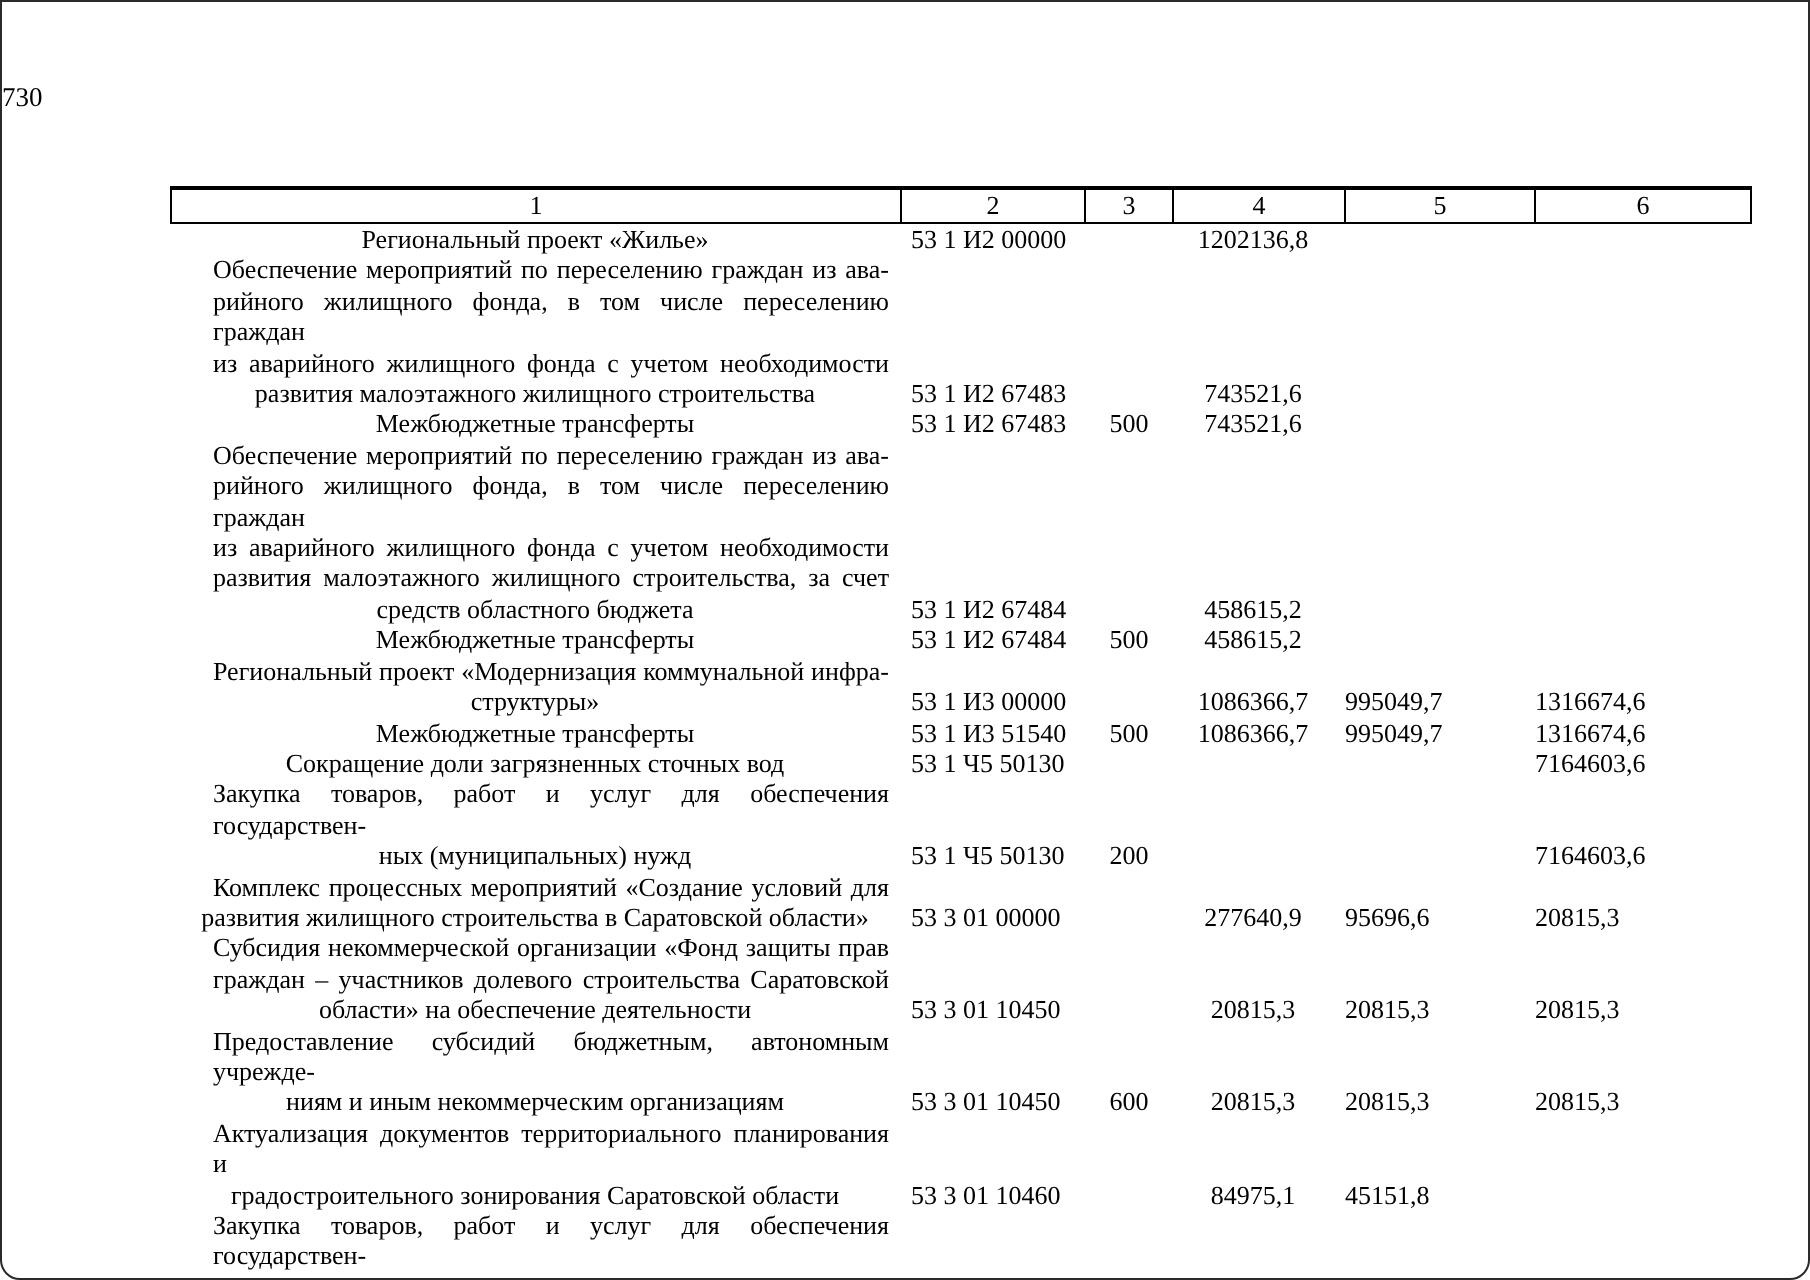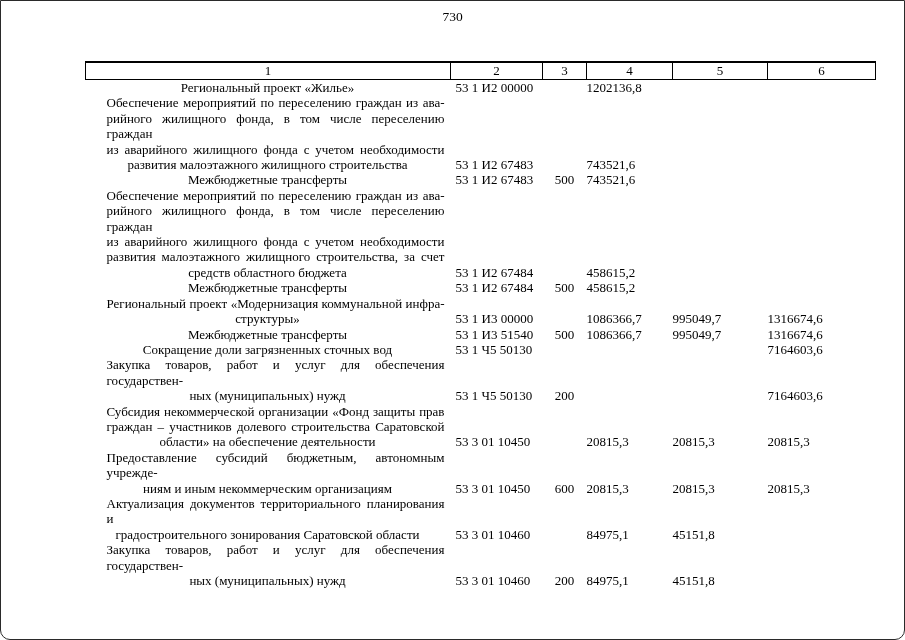--- a/index.html
+++ b/index.html
@@ -9,22 +9,21 @@
     box-sizing: border-box;
     background: #ffffff;
     color: #000000;
     font-family: "Liberation Serif", "DejaVu Serif", serif;
     border: 1px solid #2a2a2a;
     border-radius: 0 0 10px 10px;
     overflow: hidden;
     position: relative;
   }
   .page-number {
-    margin-top: 8px;
-    text-align: center;
+    margin-top: 40px;
     font-size: 13.5px;
     line-height: 15px;
   }
   table.budget-table {
     margin: 37px 0 0 84px;
     border-collapse: collapse;
     table-layout: fixed;
     width: 790px;
     font-size: 13px;
   }
@@ -42,21 +41,21 @@
     vertical-align: bottom;
     padding: 0;
     line-height: 15.4px;
     font-size: 13px;
   }
   td.c1 { padding: 0 6px 0 5px; }
   td.c1 .jline { text-align: justify; text-align-last: justify; margin-left: 16px; }
   td.c1 .lline { text-align: center; }
   td.c2 { padding-left: 5px; white-space: nowrap; }
   td.c3 { text-align: center; }
-  td.c4 { text-align: left; padding-right: 6px; margin-top: 36px; }
+  td.c4 { text-align: center; padding-right: 6px; margin-top: 36px; }
   td.c5 { text-align: left; padding-right: 10px; }
   td.c6 { padding-right: 13px; }
 </style>
 </head>
 <body>
 
 <div class="page-number">730</div>
 
 <table class="budget-table">
   <colgroup>
@@ -172,20 +171,31 @@
           <div class="lline">ных (муниципальных) нужд</div>
         </td>
         <td class="c2">53 1 Ч5 50130</td>
         <td class="c3">200</td>
         <td class="c4"></td>
         <td class="c5"></td>
         <td class="c6">7164603,6</td>
       </tr>
       <tr>
         <td class="c1">
+          <div class="jline">Комплекс процессных мероприятий «Создание условий для</div>
+          <div class="lline">развития жилищного строительства в Саратовской области»</div>
+        </td>
+        <td class="c2">53 3 01 00000</td>
+        <td class="c3"></td>
+        <td class="c4">277640,9</td>
+        <td class="c5">95696,6</td>
+        <td class="c6">20815,3</td>
+      </tr>
+      <tr>
+        <td class="c1">
           <div class="jline">Субсидия некоммерческой организации «Фонд защиты прав</div>
           <div class="jline">граждан – участников долевого строительства Саратовской</div>
           <div class="lline">области» на обеспечение деятельности</div>
         </td>
         <td class="c2">53 3 01 10450</td>
         <td class="c3"></td>
         <td class="c4">20815,3</td>
         <td class="c5">20815,3</td>
         <td class="c6">20815,3</td>
       </tr>

